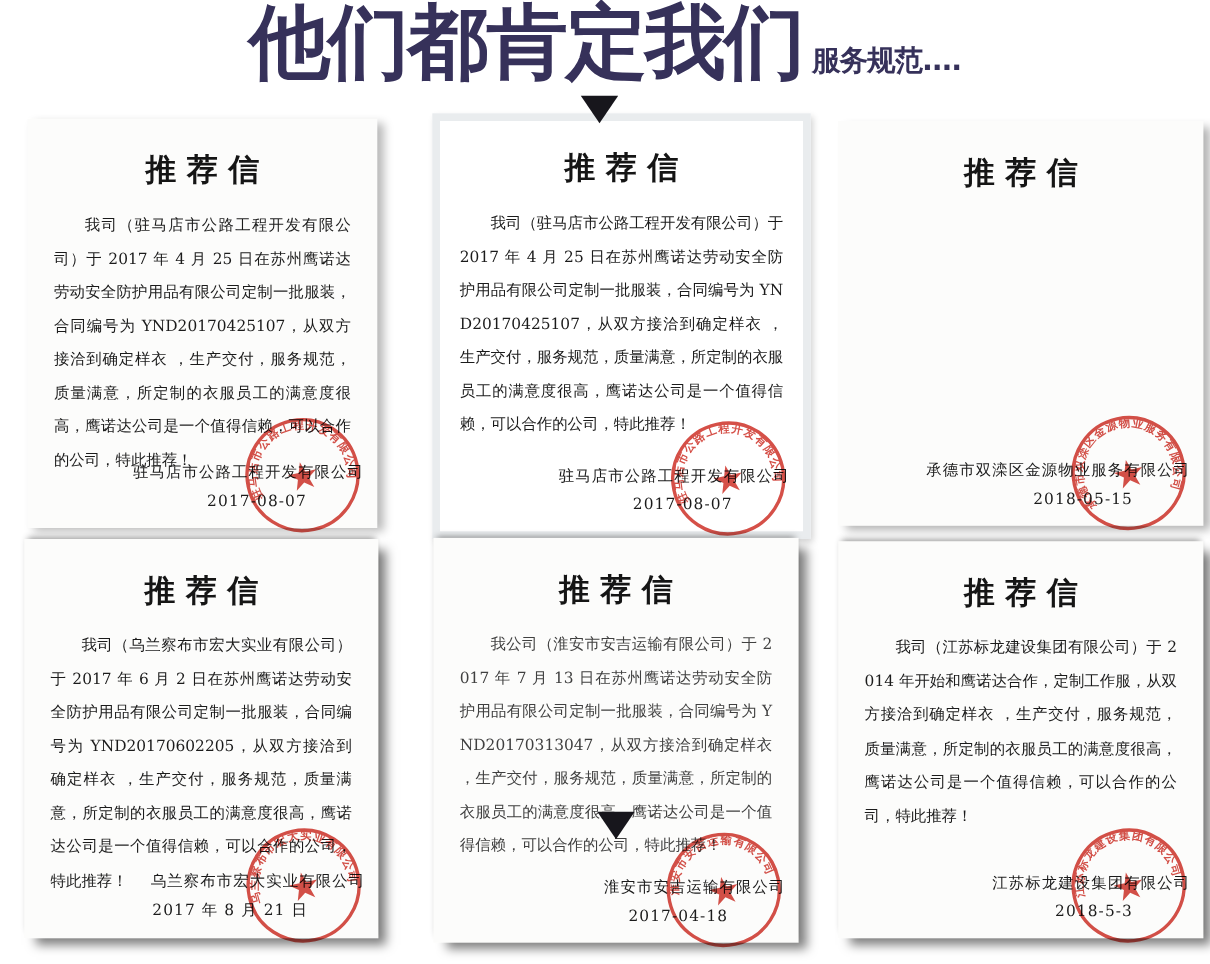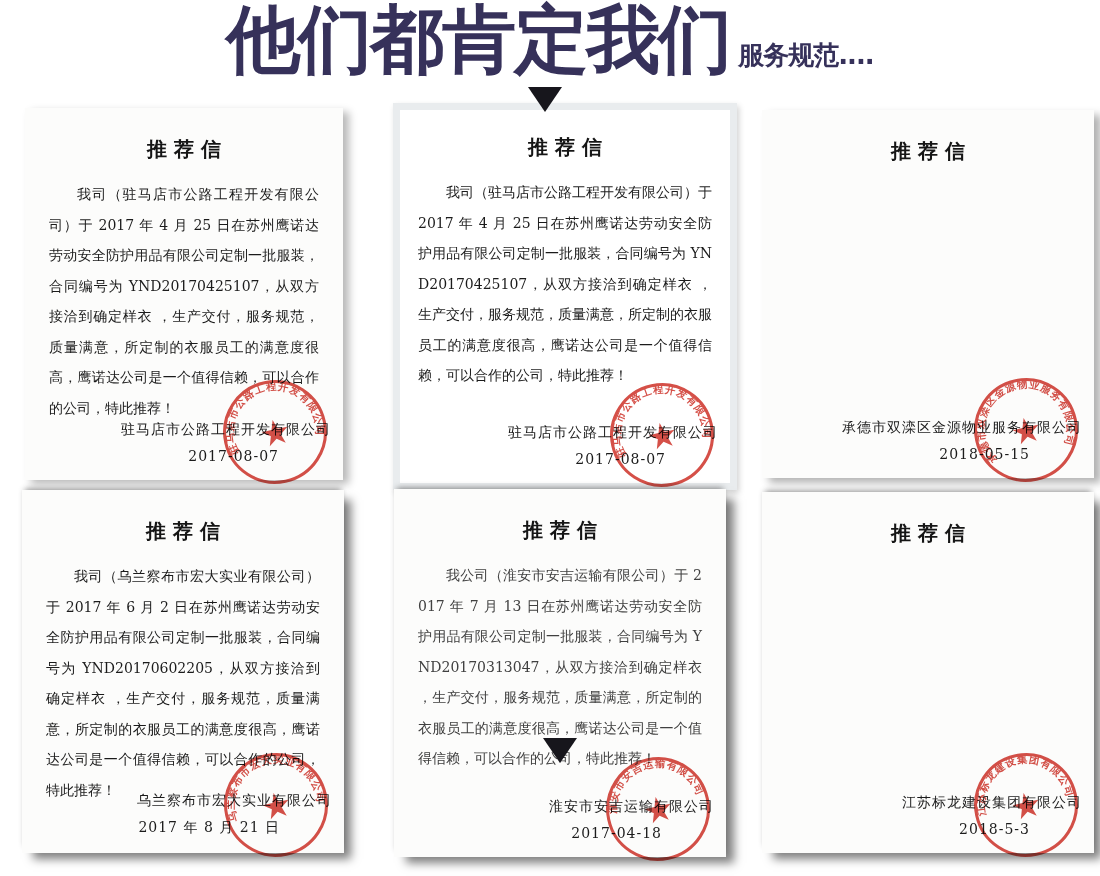--- a/index.html
+++ b/index.html
@@ -32,21 +32,21 @@
   .card-2 { left:393px; top:103px; width:344px; height:387px; background:#fff;
             border:7px solid #e9ecee; box-shadow:2px 3px 6px rgba(0,0,0,.18); padding:20px 18px 0; }
   .card-3 { left:762px; top:110px; width:332px; height:368px; box-shadow:7px 5px 8px rgba(0,0,0,.30); }
   .card-4 { left:22px;  top:490px; width:322px; height:363px;
             box-shadow:9px 8px 9px -2px rgba(0,0,0,.5), 0 -4px 6px -3px rgba(0,0,0,.45); }
   .card-5 { left:394px; top:489px; width:332px; height:368px; color:#3a3a3a;
             box-shadow:10px 8px 9px -2px rgba(0,0,0,.5), 0 -4px 6px -3px rgba(0,0,0,.45); }
   .card-6 { left:762px; top:492px; width:332px; height:361px;
             box-shadow:9px 8px 9px -2px rgba(0,0,0,.5), 0 -4px 6px -3px rgba(0,0,0,.45); }
 
-  .letter-title { text-align:center; font-size:20px; font-weight:bold; color:#151515;
+  .letter-title { text-align:center; font-size:28px; font-weight:bold; color:#151515;
                   margin:4px 0 16px; white-space:nowrap; }
   .letter-body { font-size:14px; line-height:2.18; text-align:justify; text-indent:2em;
                  color:#1b1b1b; word-break:break-all; }
   .card-5 .letter-body { color:#404040; }
 
   .sig { position:absolute; right:12px; bottom:16px; text-align:right;
          font-size:14px; color:#1b1b1b; z-index:2; }
   .sig .company { letter-spacing:1px; }
   .sig .date { margin-top:9px; margin-right:52px; letter-spacing:1px; }
 
@@ -162,20 +162,21 @@
           </defs>
         <circle class="stamp-ring" cx="60" cy="60" r="56"></circle>
         <text class="stamp-star" x="60" y="74" text-anchor="middle">★</text>
         <text class="stamp-text"><textPath href="#arc4" startOffset="50%" text-anchor="middle">淮安市安吉运输有限公司</textPath></text>
       </svg>
     </div>
   </div>
 
   <div class="card card-6">
     <div class="letter-title">推  荐  信</div>
+    <div class="letter-body">我司（江苏标龙建设集团有限公司）于 2014 年开始和鹰诺达合作，定制工作服，从双方接洽到确定样衣 ，生产交付，服务规范，质量满意，所定制的衣服员工的满意度很高，鹰诺达公司是一个值得信赖，可以合作的公司，特此推荐！</div>
     <div class="sig">
       <div class="company">江苏标龙建设集团有限公司</div>
       <div class="date">2018-5-3</div>
     </div>
     <div class="stamp">
       <svg viewBox="0 0 120 120">
         <defs>
             <path id="arc5" d="M 20.4,82.5 A 46,46 0 1 1 99.6,82.5"></path>
           </defs>
         <circle class="stamp-ring" cx="60" cy="60" r="56"></circle>

